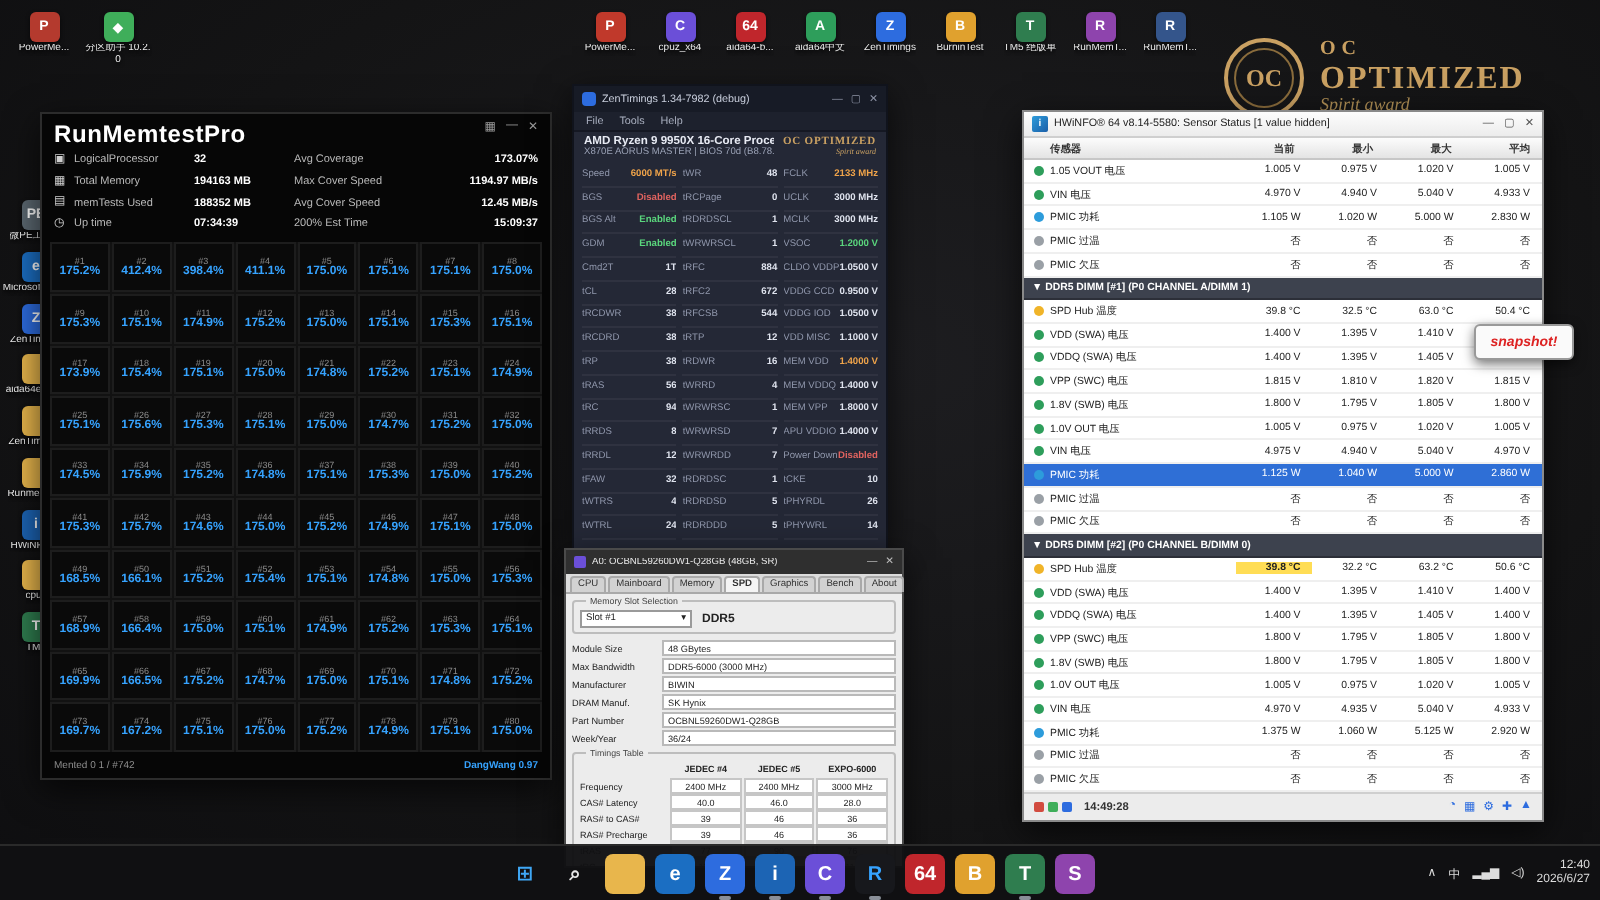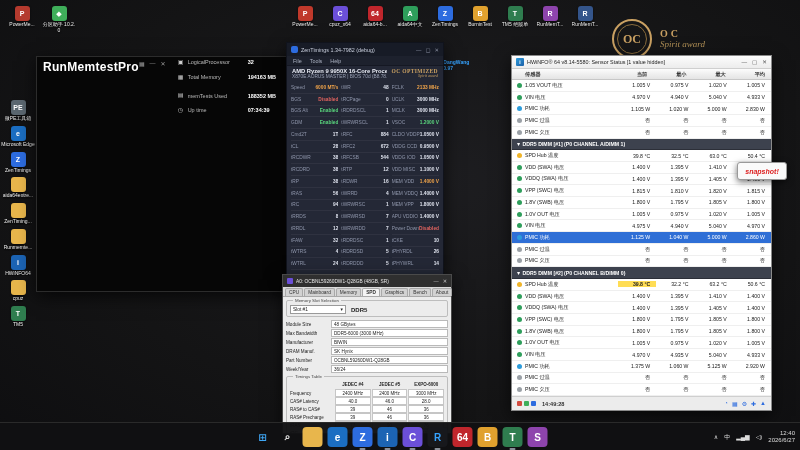--- a/index.html
+++ b/index.html
@@ -23,21 +23,21 @@
   .octext { display:flex; flex-direction:column; line-height:1.08; }
   .oc-l1 { font-family:"Liberation Serif",serif; font-size:10px; letter-spacing:3px; font-weight:bold; }
   .oc-l2 { font-family:"Liberation Serif",serif; font-size:16px; letter-spacing:1px; font-weight:bold; }
   .oc-l3 { font-family:"Liberation Serif",serif; font-style:italic; font-size:9px; color:#b08f55; }
 
   
   .win { box-shadow:0 5px 16px rgba(0,0,0,.65); }
   .winbtn { cursor:pointer; }
 
   
-  .memtest { position:absolute; left:36px; top:56px; width:256px; height:236px; background:#060606; border:1px solid #2c2c2c; display:flex; flex-direction:row; z-index:10; }
+  .memtest { position:absolute; left:20px; top:56px; width:256px; height:334px; background:#060606; border:1px solid #2c2c2c; display:flex; flex-direction:column; z-index:10; }
   .mt-head { display:flex; justify-content:space-between; align-items:flex-start; padding:3px 6px 1px; }
   .mt-title { font-size:12px; font-weight:bold; color:#fff; letter-spacing:.3px; }
   .mt-ctrl { display:flex; gap:5px; font-size:6px; color:#9a9a9a; }
   .mt-stats { padding:1px 6px 2px; display:flex; flex-direction:column; gap:1px; }
   .mt-srow { display:flex; align-items:center; font-size:5.5px; line-height:1.6; }
   .mt-sicon { width:10px; color:#cfcfcf; font-size:6px; }
   .mt-l { width:60px; color:#b9b9b9; }
   .mt-v { width:50px; color:#fff; font-weight:bold; }
   .mt-l2 { width:64px; color:#b9b9b9; }
   .mt-v2 { flex:1; color:#fff; font-weight:bold; text-align:right; }
@@ -134,20 +134,21 @@
 <body>
 
 <div class="desktop">
 
   <div class="oclogo">
     <div class="ocbadge">
         <span>OC</span>
       </div>
     <div class="octext">
       <span class="oc-l1">OC</span>
+      <span class="oc-l2">OPTIMIZED</span>
       <span class="oc-l3">Spirit award</span>
     </div>
   </div>
 
   <div class="icons-top-left">
 
       <div class="dicon">
         <span class="dico" style="background: rgb(180, 58, 46);">P</span>
         <span class="dlabel">PowerMe...</span>
       </div>

